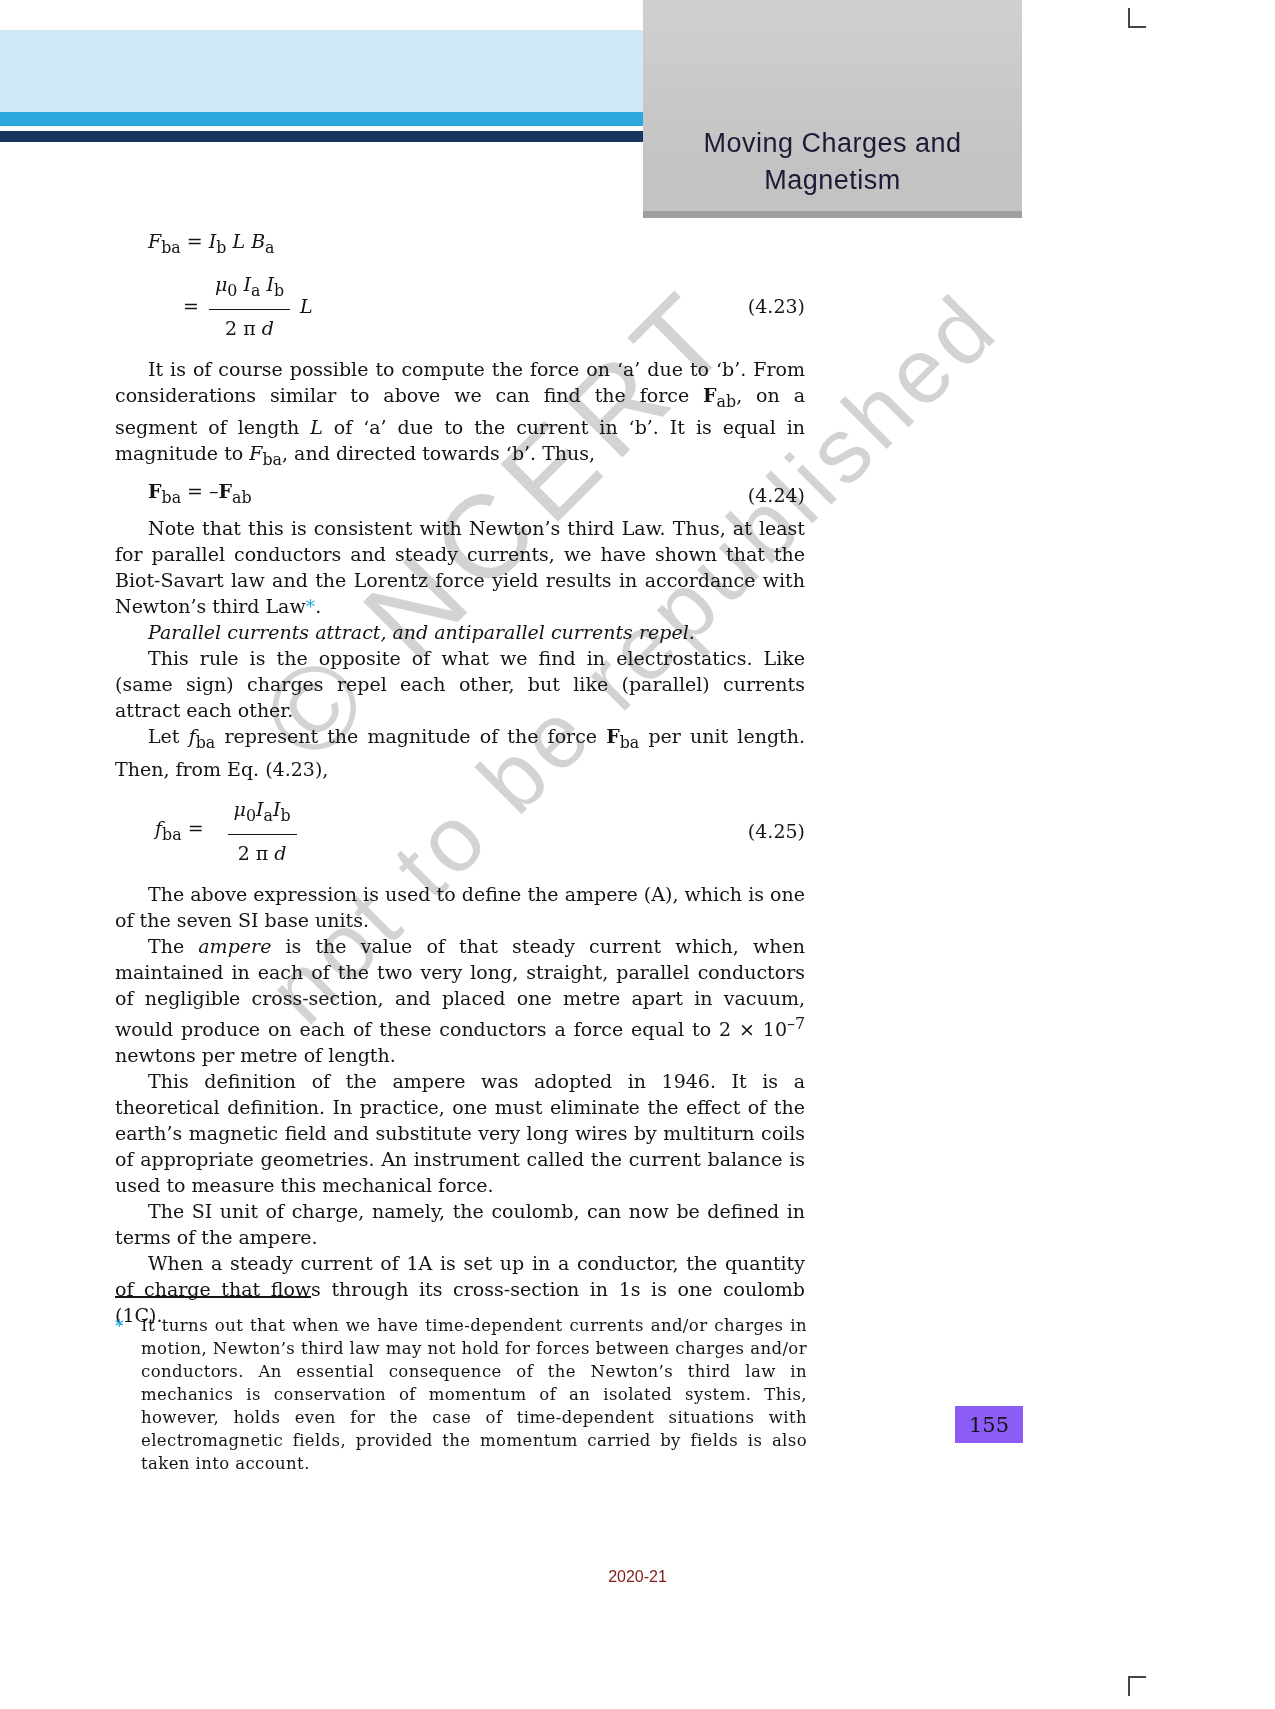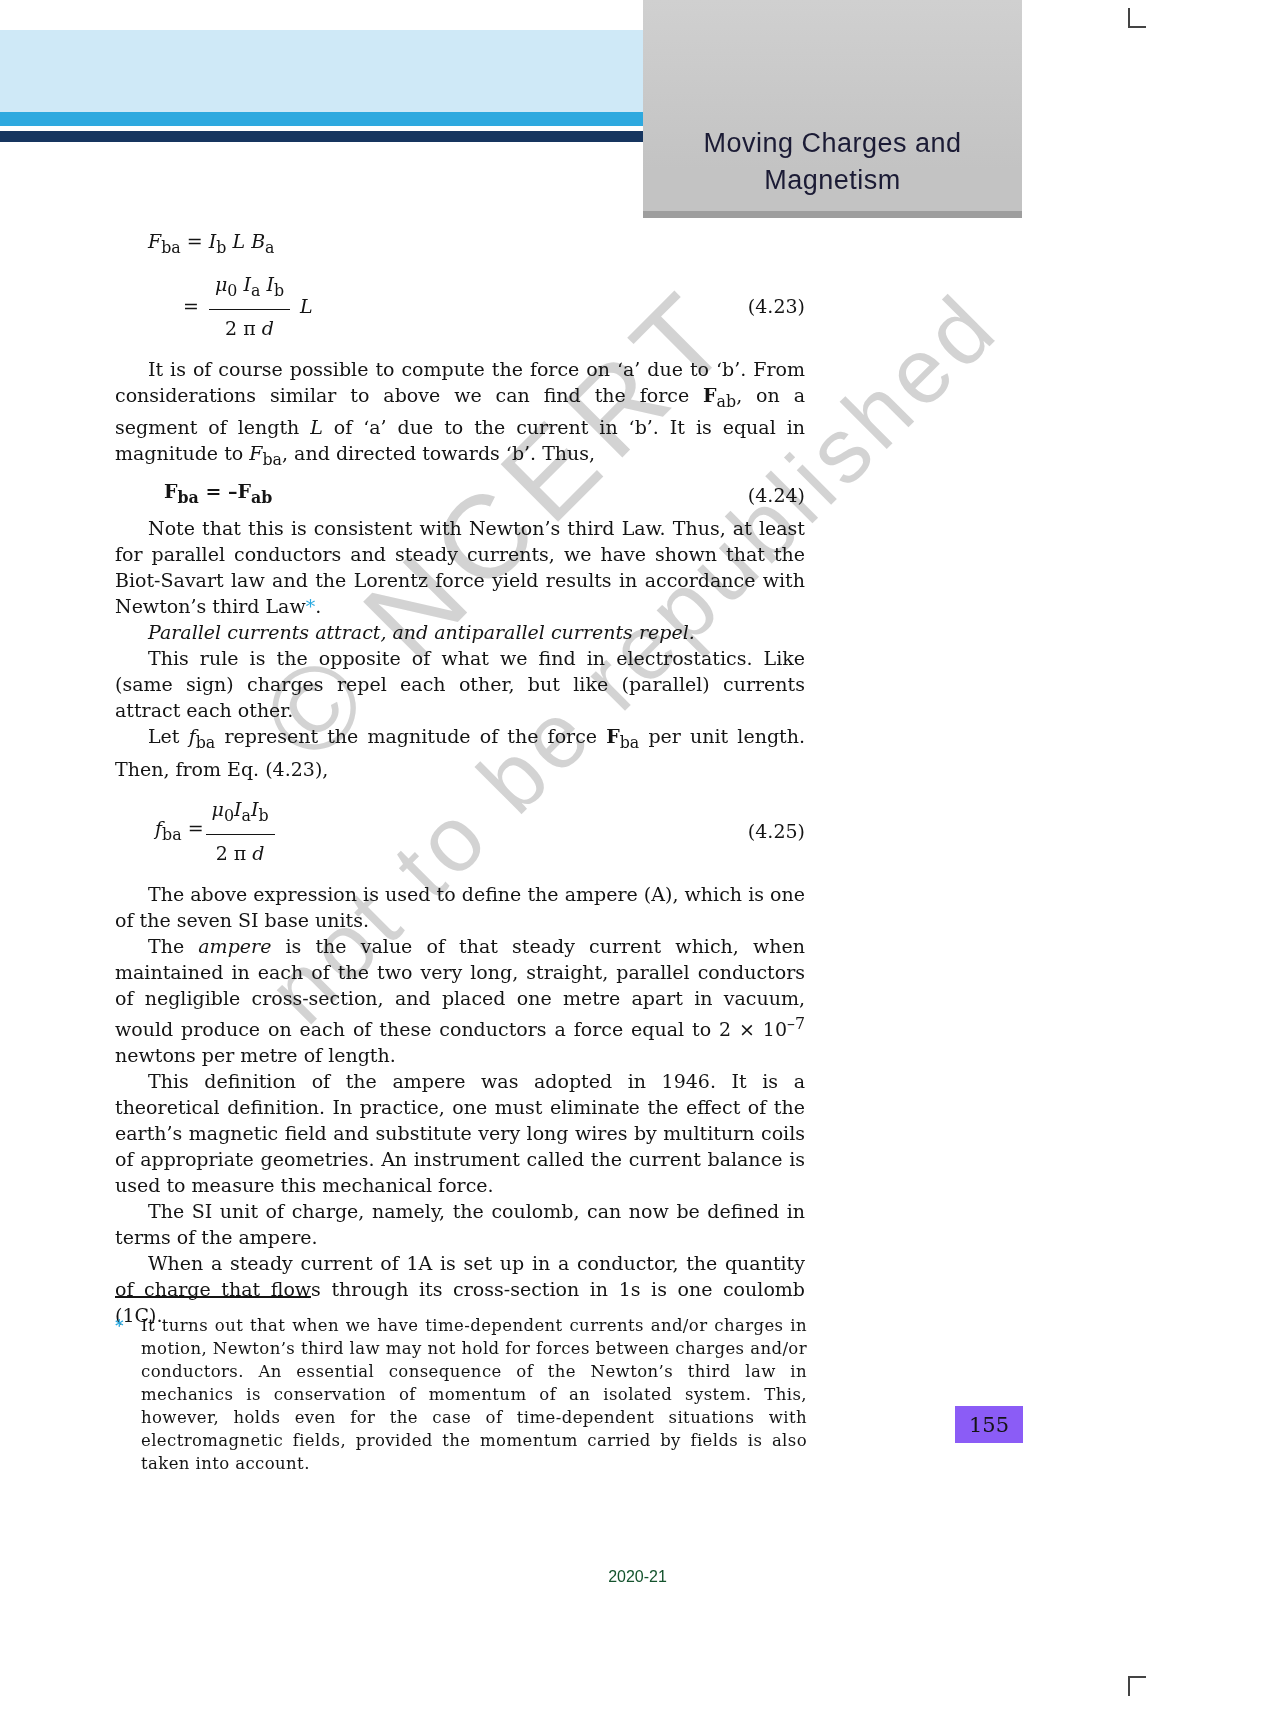--- a/index.html
+++ b/index.html
@@ -53,40 +53,40 @@
   
   .equation { position:relative; }
   .eq-number { position:absolute; right:0; top:50%; transform:translateY(-50%); font-style:normal;margin-left:16px; }
   .eq423 { margin:0 0 12px 0; }
   .eq423 .line1 { margin-left:33px; margin-bottom:8px; }
   .eq423 .line2 { margin-left:68px; display:flex; align-items:center; gap:10px; position:relative; min-height:60px; }
   .frac { display:inline-block; text-align:center; vertical-align:middle; line-height:31px; }
   .frac .num { display:block; border-bottom:1.6px solid #141414; padding:0 6px 3px; }
   .frac .den { display:block; padding-top:3px; }
   .eq424 { margin:5px 0 4px 0; min-height:28px; }
-  .eq424 .expr { margin-left:49px;font-weight:bold; }
-  .eq425 { margin:12px 0 12px 0; display:flex; align-items:center; gap:2px; min-height:64px; }
+  .eq424 .expr { margin-left:33px; }
+  .eq425 { margin:12px 0 12px 0; display:flex; align-items:center; gap:24px; min-height:64px; }
   .eq425 .lhs { margin-left:40px; }
 
   
   .footnote { position:absolute; left:115px; top:1296px; width:692px; }
   .footnote-rule { width:196px; border-top:2.5px solid #141414; margin-bottom:16px; }
   .footnote-body { position:relative; padding-left:26px; font-size:16.5px; line-height:23px;
     text-align:justify; letter-spacing:0.4px; }
   .footnote-marker { position:absolute; left:0; top:0; color:#2aa9e0; font-weight:bold; }
 
   
   .page-number-box {
     position:absolute; left:955px; top:1406px; width:68px; height:37px;
     background:#8b5cf6; display:flex; align-items:center; justify-content:center;
     font-size:21px; color:#141414;
   }
   .page-footer {
     position:absolute; left:0; top:1568px; width:1275px; text-align:center;
-    font-family:"Liberation Sans", sans-serif; font-size:16px; color:#14532d;
+    font-family:"Liberation Sans", sans-serif; font-size:16px; color:#7f1d1d;
   }
 </style>
 </head>
 <body>
 
 <div class="page">
 
   <div class="band-light"></div>
   <div class="stripe-mid"></div>
   <div class="stripe-dark"></div>

